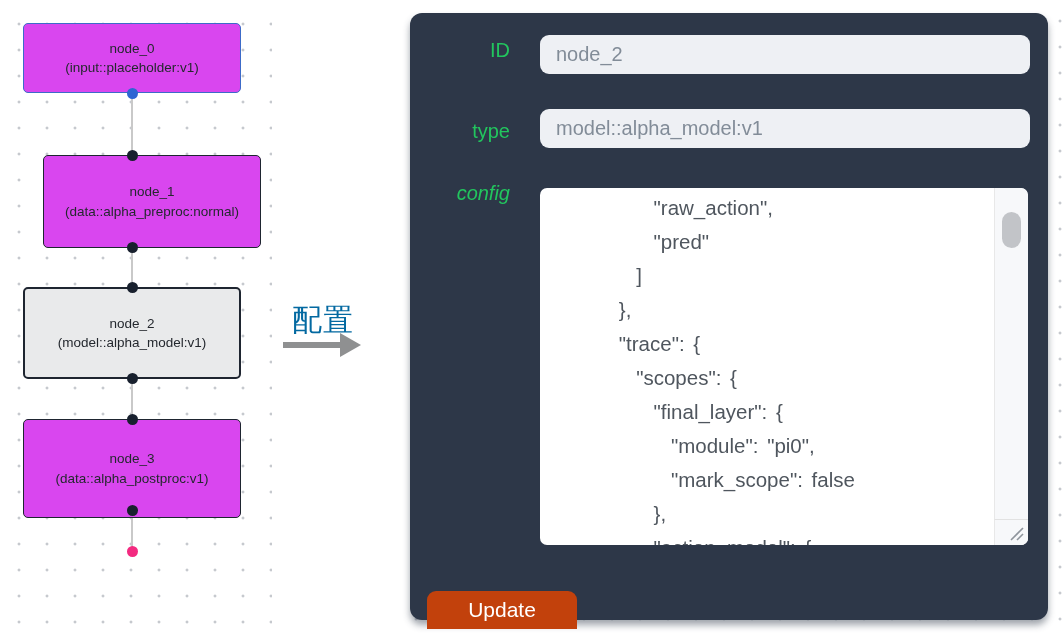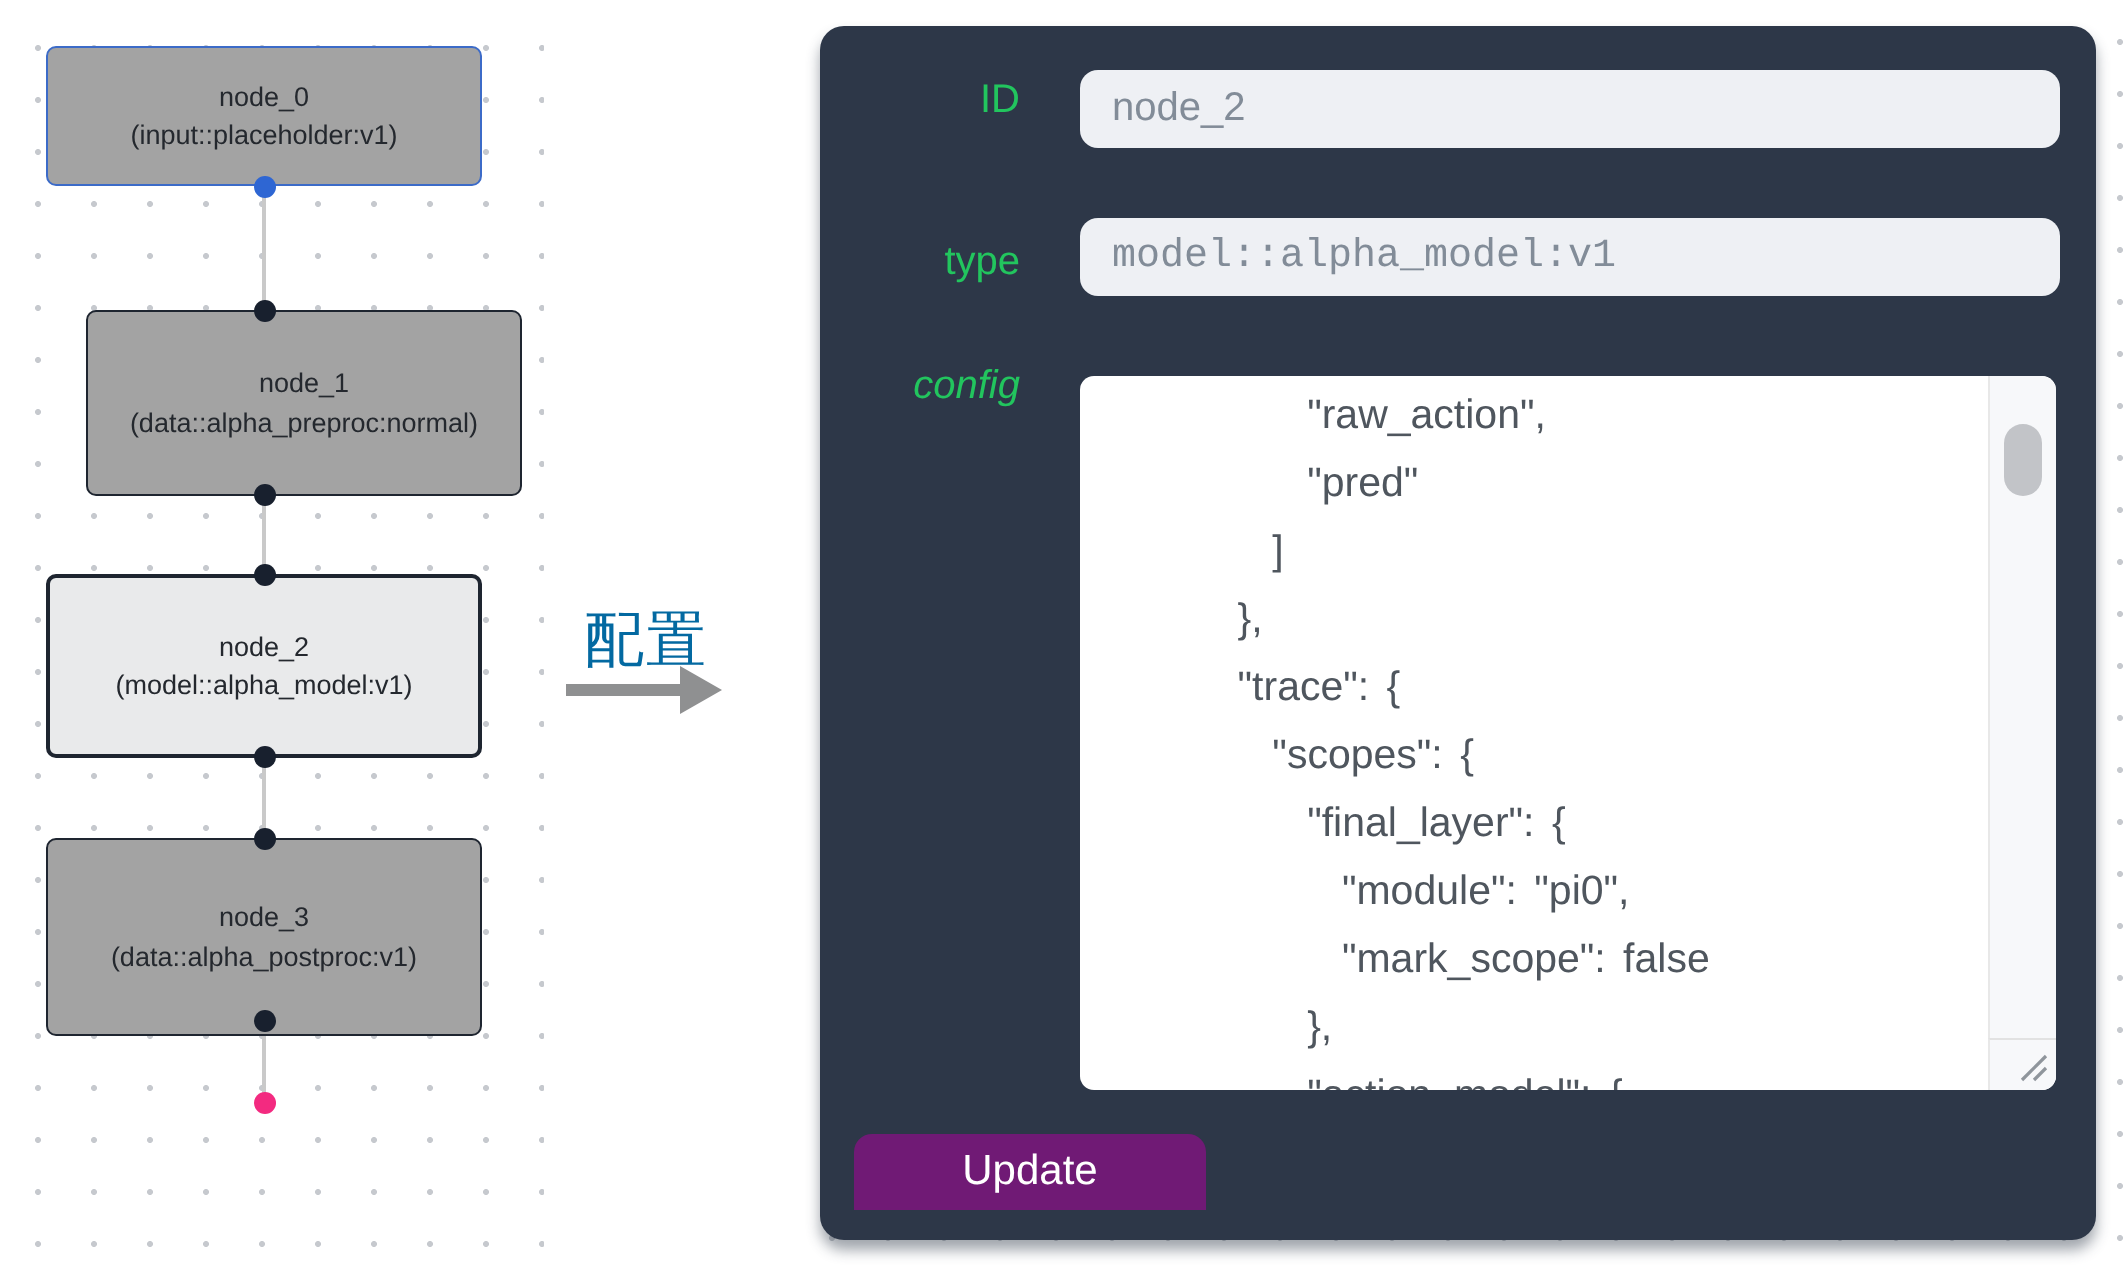--- a/index.html
+++ b/index.html
@@ -7,21 +7,21 @@
   #stage{position:relative;width:1062px;height:643px;background:#fff;overflow:hidden;}
 
   
   .dotgrid{position:absolute;top:0;height:643px;
     background-image:radial-gradient(circle,#c6c9ce 1.3px,transparent 1.7px);
     background-size:28px 26px;}
   #dots-left{left:0;width:272px;background-position:5px 11px;}
   #dots-right{left:396px;width:666px;background-position:6px 8px;}
 
   
-  .flow-node{position:absolute;left:23px;width:218px;background:#a3a3a3;
+  .flow-node{position:absolute;left:23px;width:218px;background:#d946ef;
     border:1.5px solid #1e2530;border-radius:5px;display:flex;flex-direction:column;
     justify-content:center;align-items:center;text-align:center;
     font-size:13.5px;line-height:1.42;color:#24282e;padding:4px 10px;cursor:pointer;}
   .flow-node .ntype{word-break:break-all;}
   #node-0{top:23px;height:70px;border-color:#3c6bc8;}
   #node-1{top:155px;height:93px;margin-left:20px;}
   #node-2{top:287px;height:92px;background:#e9eaeb;border-width:2px;}
   #node-3{top:419px;height:99px;}
   #node-4{top:551px;height:70px;border-color:#ea3573;}
 
@@ -45,37 +45,37 @@
   #panel{position:absolute;left:410px;top:13px;width:638px;height:607px;background:#2d3748;
     border-radius:12px;box-shadow:0 5px 7px rgba(45,55,72,.45);}
   .field-label{position:absolute;left:0;width:100px;text-align:right;
     font-size:20px;line-height:22px;color:#22c55e;}
   #label-id{top:26px;}
   #label-type{top:107px;}
   #label-config{top:169px;font-style:italic;}
   .panel-input{position:absolute;left:130px;width:490px;height:39px;border:none;outline:none;
     border-radius:9px;background:#eef0f4;color:#828c98;font-size:20px;padding:0 16px;}
   #input-id{top:22px;}
-  #input-type{top:96px;font-family:Liberation Mono, monospace;}
+  #input-type{top:96px;}
 
   #config-box{position:absolute;left:130px;top:175px;width:488px;height:357px;background:#fff;
     border-radius:7px;overflow:hidden;cursor:text;}
   #config-text{position:absolute;left:0;top:0;right:36px;bottom:0;overflow:hidden;
     white-space:pre;font-size:20.5px;line-height:34px;color:#4f565e;
     padding:3px 0 0 44px;word-spacing:3px;}
   #config-scrollbar{position:absolute;right:0;top:0;bottom:0;width:34px;background:#f7f8fa;
     border-left:1px solid #e8e8e8;border-radius:0 7px 7px 0;}
   #config-scroll-thumb{position:absolute;left:7px;top:24px;width:19px;height:36px;
     background:#c2c4c8;border-radius:10px;}
   #config-resize-corner{position:absolute;right:0;bottom:0;width:34px;height:26px;
     background:#f7f8fa;border-top:1px solid #e2e2e2;border-left:1px solid #e8e8e8;}
   #resize-icon{position:absolute;right:3px;bottom:3px;}
 
-  #update-button{position:absolute;left:17px;top:554px;width:176px;height:38px;
-    background:#701a75;color:#fff;border:none;border-radius:9px 9px 0 0;
+  #update-button{position:absolute;left:17px;top:578px;width:150px;height:38px;
+    background:#c2410c;color:#fff;border:none;border-radius:9px 9px 0 0;
     font-size:21px;cursor:pointer;}
 </style>
 </head>
 <body>
 
 <div id="stage">
 
   <div id="dots-left" class="dotgrid"></div>
   <div id="dots-right" class="dotgrid"></div>
 

